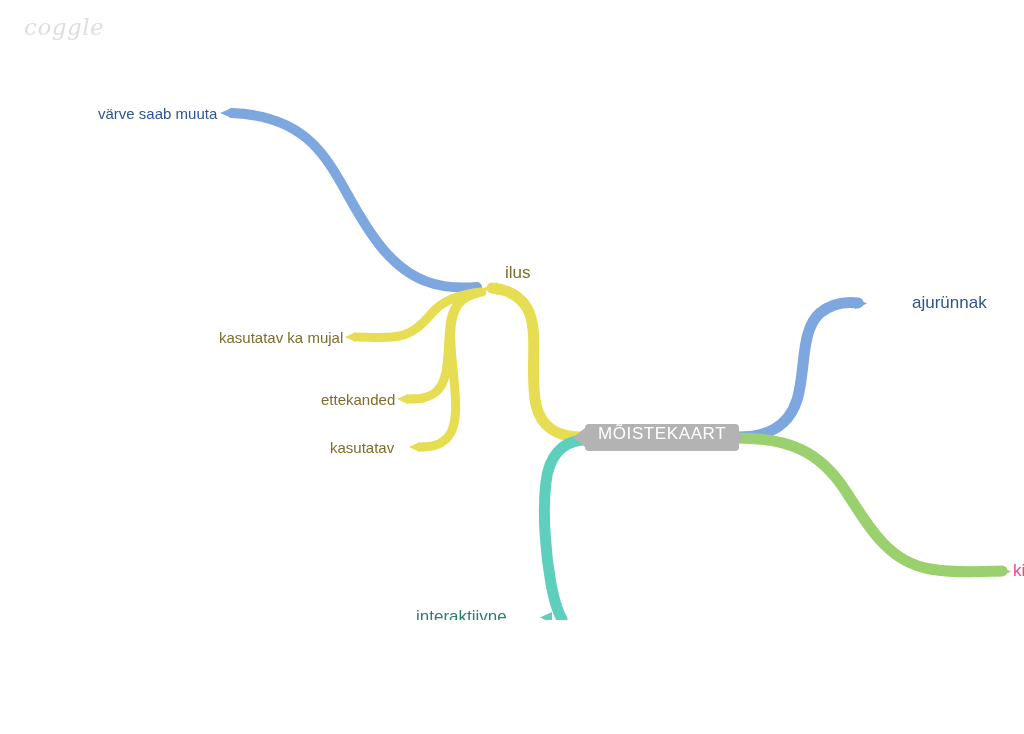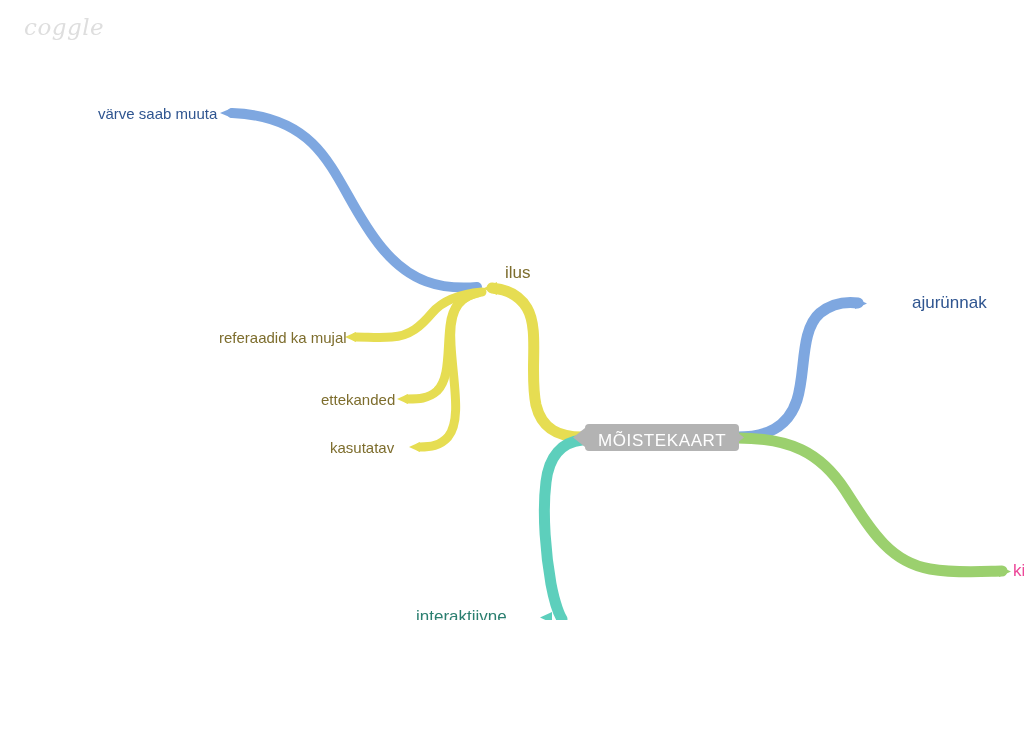--- a/index.html
+++ b/index.html
@@ -43,21 +43,21 @@
     line-height: 1;
   }
   
   #root-node {
     position: absolute;
     left: 585px;
     top: 424px;
     height: 27px;
     padding: 0 13px;
     display: flex;
-    align-items: flex-end;
+    align-items: flex-start;
     background: #b3b3b3;
     border-radius: 4px;
     color: #ffffff;
     font-size: 17px;
     letter-spacing: 0.6px;
     box-sizing: border-box;
   }
   
   .leaf {
     font-size: 15px;
@@ -138,21 +138,21 @@
 
   <div class="node-label leaf big c-olive" style="left:485px; top:264px;margin-left:20px;">
     <span>ilus</span>
   </div>
 
   <div class="node-label leaf c-blue" style="left:98px; top:106px;">
     <span>värve saab muuta</span>
   </div>
 
   <div class="node-label leaf c-olive" style="left:219px; top:330px;">
-    <span>referaadid ka mujal</span>
+    <span>kasutatav ka mujal</span>
   </div>
 
   <div class="node-label leaf c-olive" style="left:321px; top:392px;">
     <span>ettekanded</span>
   </div>
 
   <div class="node-label leaf c-olive" style="left:330px; top:440px;">
     <span>kasutatav</span>
   </div>
 

